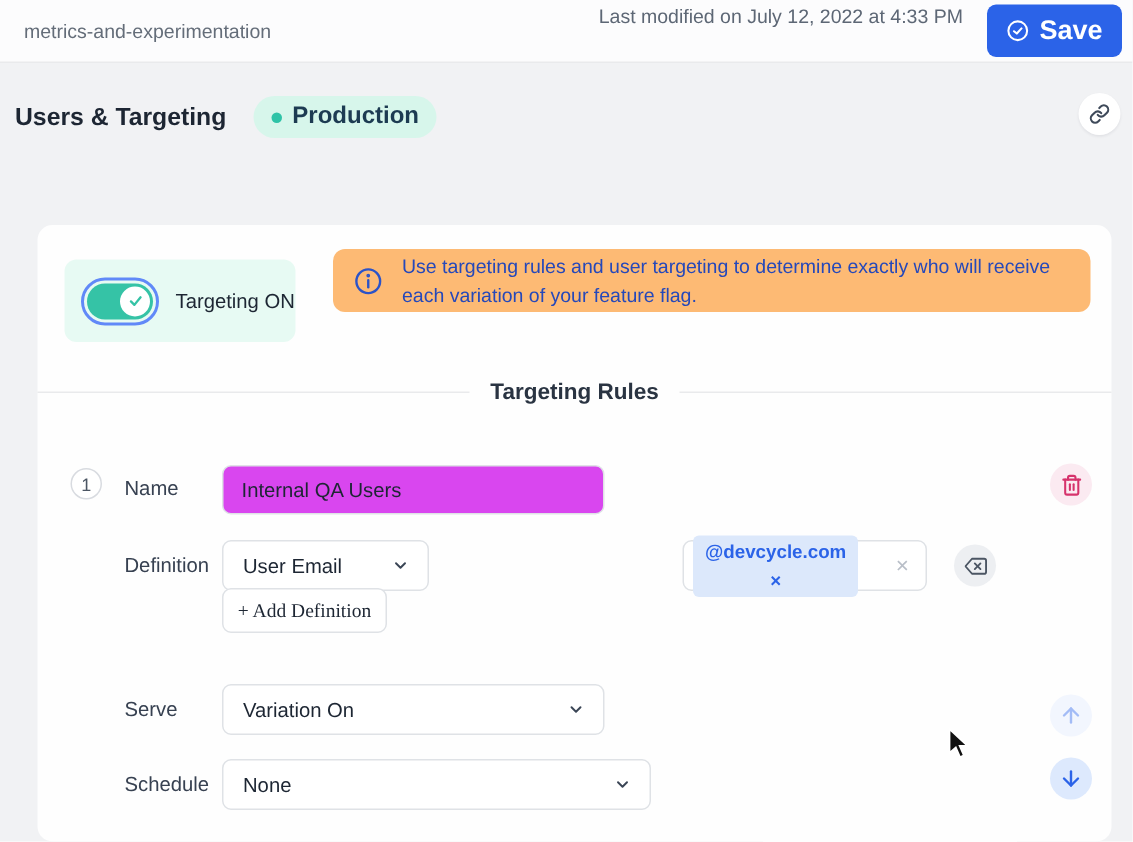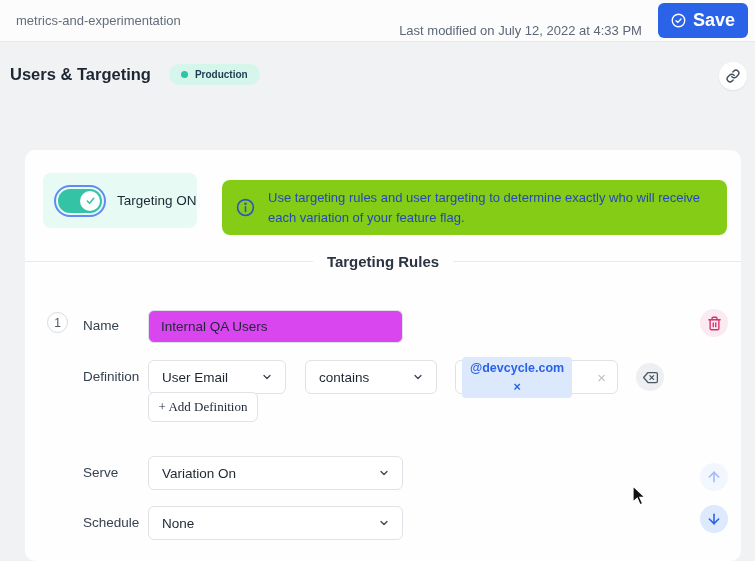--- a/index.html
+++ b/index.html
@@ -13,38 +13,38 @@
   }
 
   
   .topbar {
     position:absolute; top:0; left:0; right:0; height:42px;
     background:#fcfcfd; border-bottom:1px solid #e9eaec;
     display:flex; align-items:center; justify-content:space-between;
     padding:0 7px 0 16px;
   }
   .topbar-left { font-size:13px; color:#646d79; }
-  .topbar-right { display:flex; align-items:flex-end; gap:16px; }
+  .topbar-right { display:flex; align-items:flex-start; gap:16px; }
   .last-modified { font-size:13px; color:#5d6775; }
   .save-btn {
     display:flex; align-items:center; gap:7px;
     background:#2b63e8; color:#ffffff; border:none; border-radius:6px;
     padding:7px 13px; font-size:18px; font-weight:bold; cursor:pointer;
     font-family:"Liberation Sans", sans-serif;
   }
 
   
   .page-title-row {
     position:absolute; top:64px; left:10px;
     display:flex; align-items:center; gap:18px;
   }
   .page-title { font-size:16.5px; font-weight:bold; color:#1d2633; }
   .env-badge {
     display:flex; align-items:center; gap:7px;
-    background:#d7f6eb; color:#1d3b52; font-size:10px; font-weight:bold;
+    background:#d7f6eb; color:#1d3b52; font-size:16px; font-weight:bold;
     padding:5px 12px; border-radius:999px;
   }
   .env-dot { width:7px; height:7px; border-radius:50%; background:#2fc3a7; }
   .link-btn {
     position:absolute; top:62px; right:8px; width:28px; height:28px;
     border-radius:50%; background:#ffffff; border:none; cursor:pointer;
     display:flex; align-items:center; justify-content:center;
     box-shadow:0 1px 2px rgba(20,30,50,.08);
   }
 
@@ -68,22 +68,22 @@
     position:relative;
   }
   .toggle-knob {
     position:absolute; right:2px; top:2px; width:20px; height:20px;
     background:#ffffff; border-radius:50%;
     display:flex; align-items:center; justify-content:center;
   }
   .toggle-label { margin-left:11px; font-size:13.5px; color:#1d2633; }
 
   .info-box {
-    position:absolute; left:197px; top:30px; width:505px; height:55px;
-    background:#84cc16; border-radius:8px;
+    position:absolute; left:197px; top:16px; width:505px; height:42px;
+    background:#fdba74; border-radius:8px;
     display:flex; align-items:center; padding:0 16px 0 14px;
   }
   .info-text {
     font-size:13px; font-weight:500; color:#2548ba; line-height:1.5;
     margin-left:13px;
   }
 
   .rules-divider {
     position:absolute; left:0; right:0; top:98px; height:26px;
     display:flex; align-items:center; gap:14px;
@@ -113,21 +113,21 @@
 
   .select {
     position:absolute; height:34px; background:#fff;
     border:1px solid #dfe2e6; border-radius:6px;
     display:flex; align-items:center; justify-content:space-between;
     padding:0 12px 0 13px; font-size:13.5px; color:#1d2633; cursor:pointer;
   }
   .sel-property   { left:123px; top:210px; width:138px; }
   .sel-comparator { left:280px; top:210px; width:132px; }
   .sel-serve      { left:123px; top:306px; width:255px; }
-  .sel-schedule   { left:123px; top:356px; width:255px;gap:32px; }
+  .sel-schedule   { left:123px; top:356px; width:286px;gap:32px; }
 
   .tag-input {
     position:absolute; left:430px; top:210px; width:163px; height:34px;
     border:1px solid #dfe2e6; border-radius:6px; background:#fff;
     display:flex; align-items:center; padding:0 11px 0 6px; cursor:text;
   }
   .tag-pill {
     display:flex; align-items:center; gap:5px;
     background:#dce8fb; color:#2b63e8; border-radius:4px;
     font-size:12.5px; font-weight:bold; padding:4px 8px;flex-direction:column;
@@ -245,28 +245,20 @@
 
   <div class="select sel-property">
     <span>User Email</span>
     <span style="display:flex;">
       <svg width="12" height="12" viewBox="0 0 24 24" fill="none" stroke="#3b4656" stroke-width="2.6" stroke-linecap="round" stroke-linejoin="round">
           <polyline points="6 9 12 15 18 9"></polyline>
         </svg>
     </span>
   </div>
 
-  <div class="select sel-comparator">
-    <span>contains</span>
-    <span style="display:flex;">
-      <svg width="12" height="12" viewBox="0 0 24 24" fill="none" stroke="#3b4656" stroke-width="2.6" stroke-linecap="round" stroke-linejoin="round">
-          <polyline points="6 9 12 15 18 9"></polyline>
-        </svg>
-    </span>
-  </div>
 
   <div class="tag-input">
     <span class="tag-pill">
       <span>@devcycle.com</span>
       <span class="tag-remove">×</span>
     </span>
     <span class="tag-clear">×</span>
   </div>
 
   <button class="icon-circle-btn backspace-btn">

